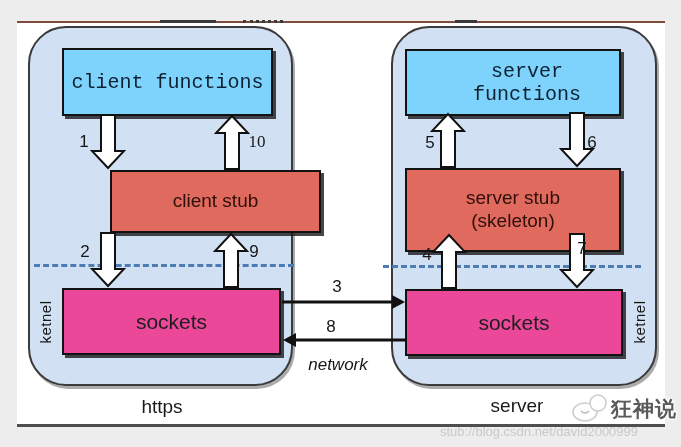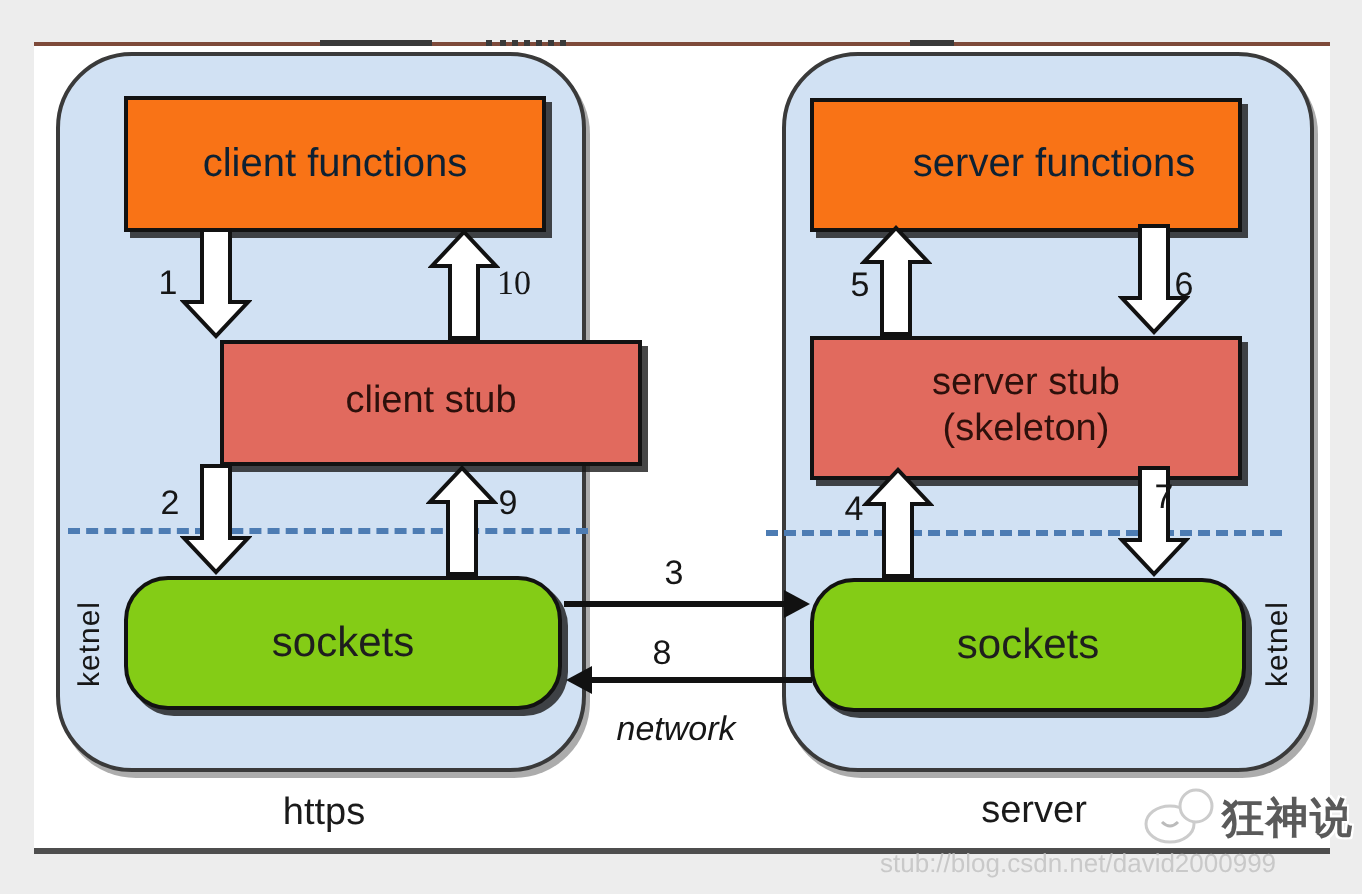--- a/index.html
+++ b/index.html
@@ -28,27 +28,27 @@
 
   .dashed-line{position:absolute;height:0;border-top:3px dashed #4d7cb3;z-index:2;}
   .dashed-line.left{left:34px;top:264px;width:260px;}
   .dashed-line.right{left:383px;top:265px;width:258px;}
 
   .box{
     position:absolute;display:flex;align-items:center;justify-content:center;
     border:2px solid #121212;box-shadow:3px 3px 0 rgba(25,25,25,.8);
     z-index:3;box-sizing:border-box;text-align:center;font-size:20px;
   }
-  .box.functions{background:#f97316;color:#0e2133;}
+  .box.functions{background:#7dd3fc;color:#0e2133;font-family:Liberation Mono, monospace;}
   .box.stub{background:#e16a5e;color:#2d100b;font-size:19px;line-height:1.2;}
-  .box.sockets{background:#84cc16;color:#1e1e1e;font-size:21px;border-radius:22px;}
+  .box.sockets{background:#ec4899;color:#1e1e1e;font-size:21px;}
   .cf{left:62px;top:48px;width:211px;height:68px;}
   .sf{left:405px;top:49px;width:216px;height:67px;padding-left:28px;}
   .cs{left:62px;top:170px;width:211px;height:63px;margin-left:48px;}
-  .ss{left:405px;top:168px;width:216px;height:72px;flex-direction:column;}
+  .ss{left:405px;top:168px;width:216px;height:84px;flex-direction:column;}
   .sk1{left:62px;top:288px;width:219px;height:67px;}
   .sk2{left:405px;top:289px;width:218px;height:67px;}
 
   .block-arrow{position:absolute;width:36px;height:56px;z-index:4;}
   .net-arrow{position:absolute;z-index:4;}
 
   .step{
     position:absolute;z-index:5;font-size:17px;color:#161616;
     transform:translate(-50%,-50%);
   }

